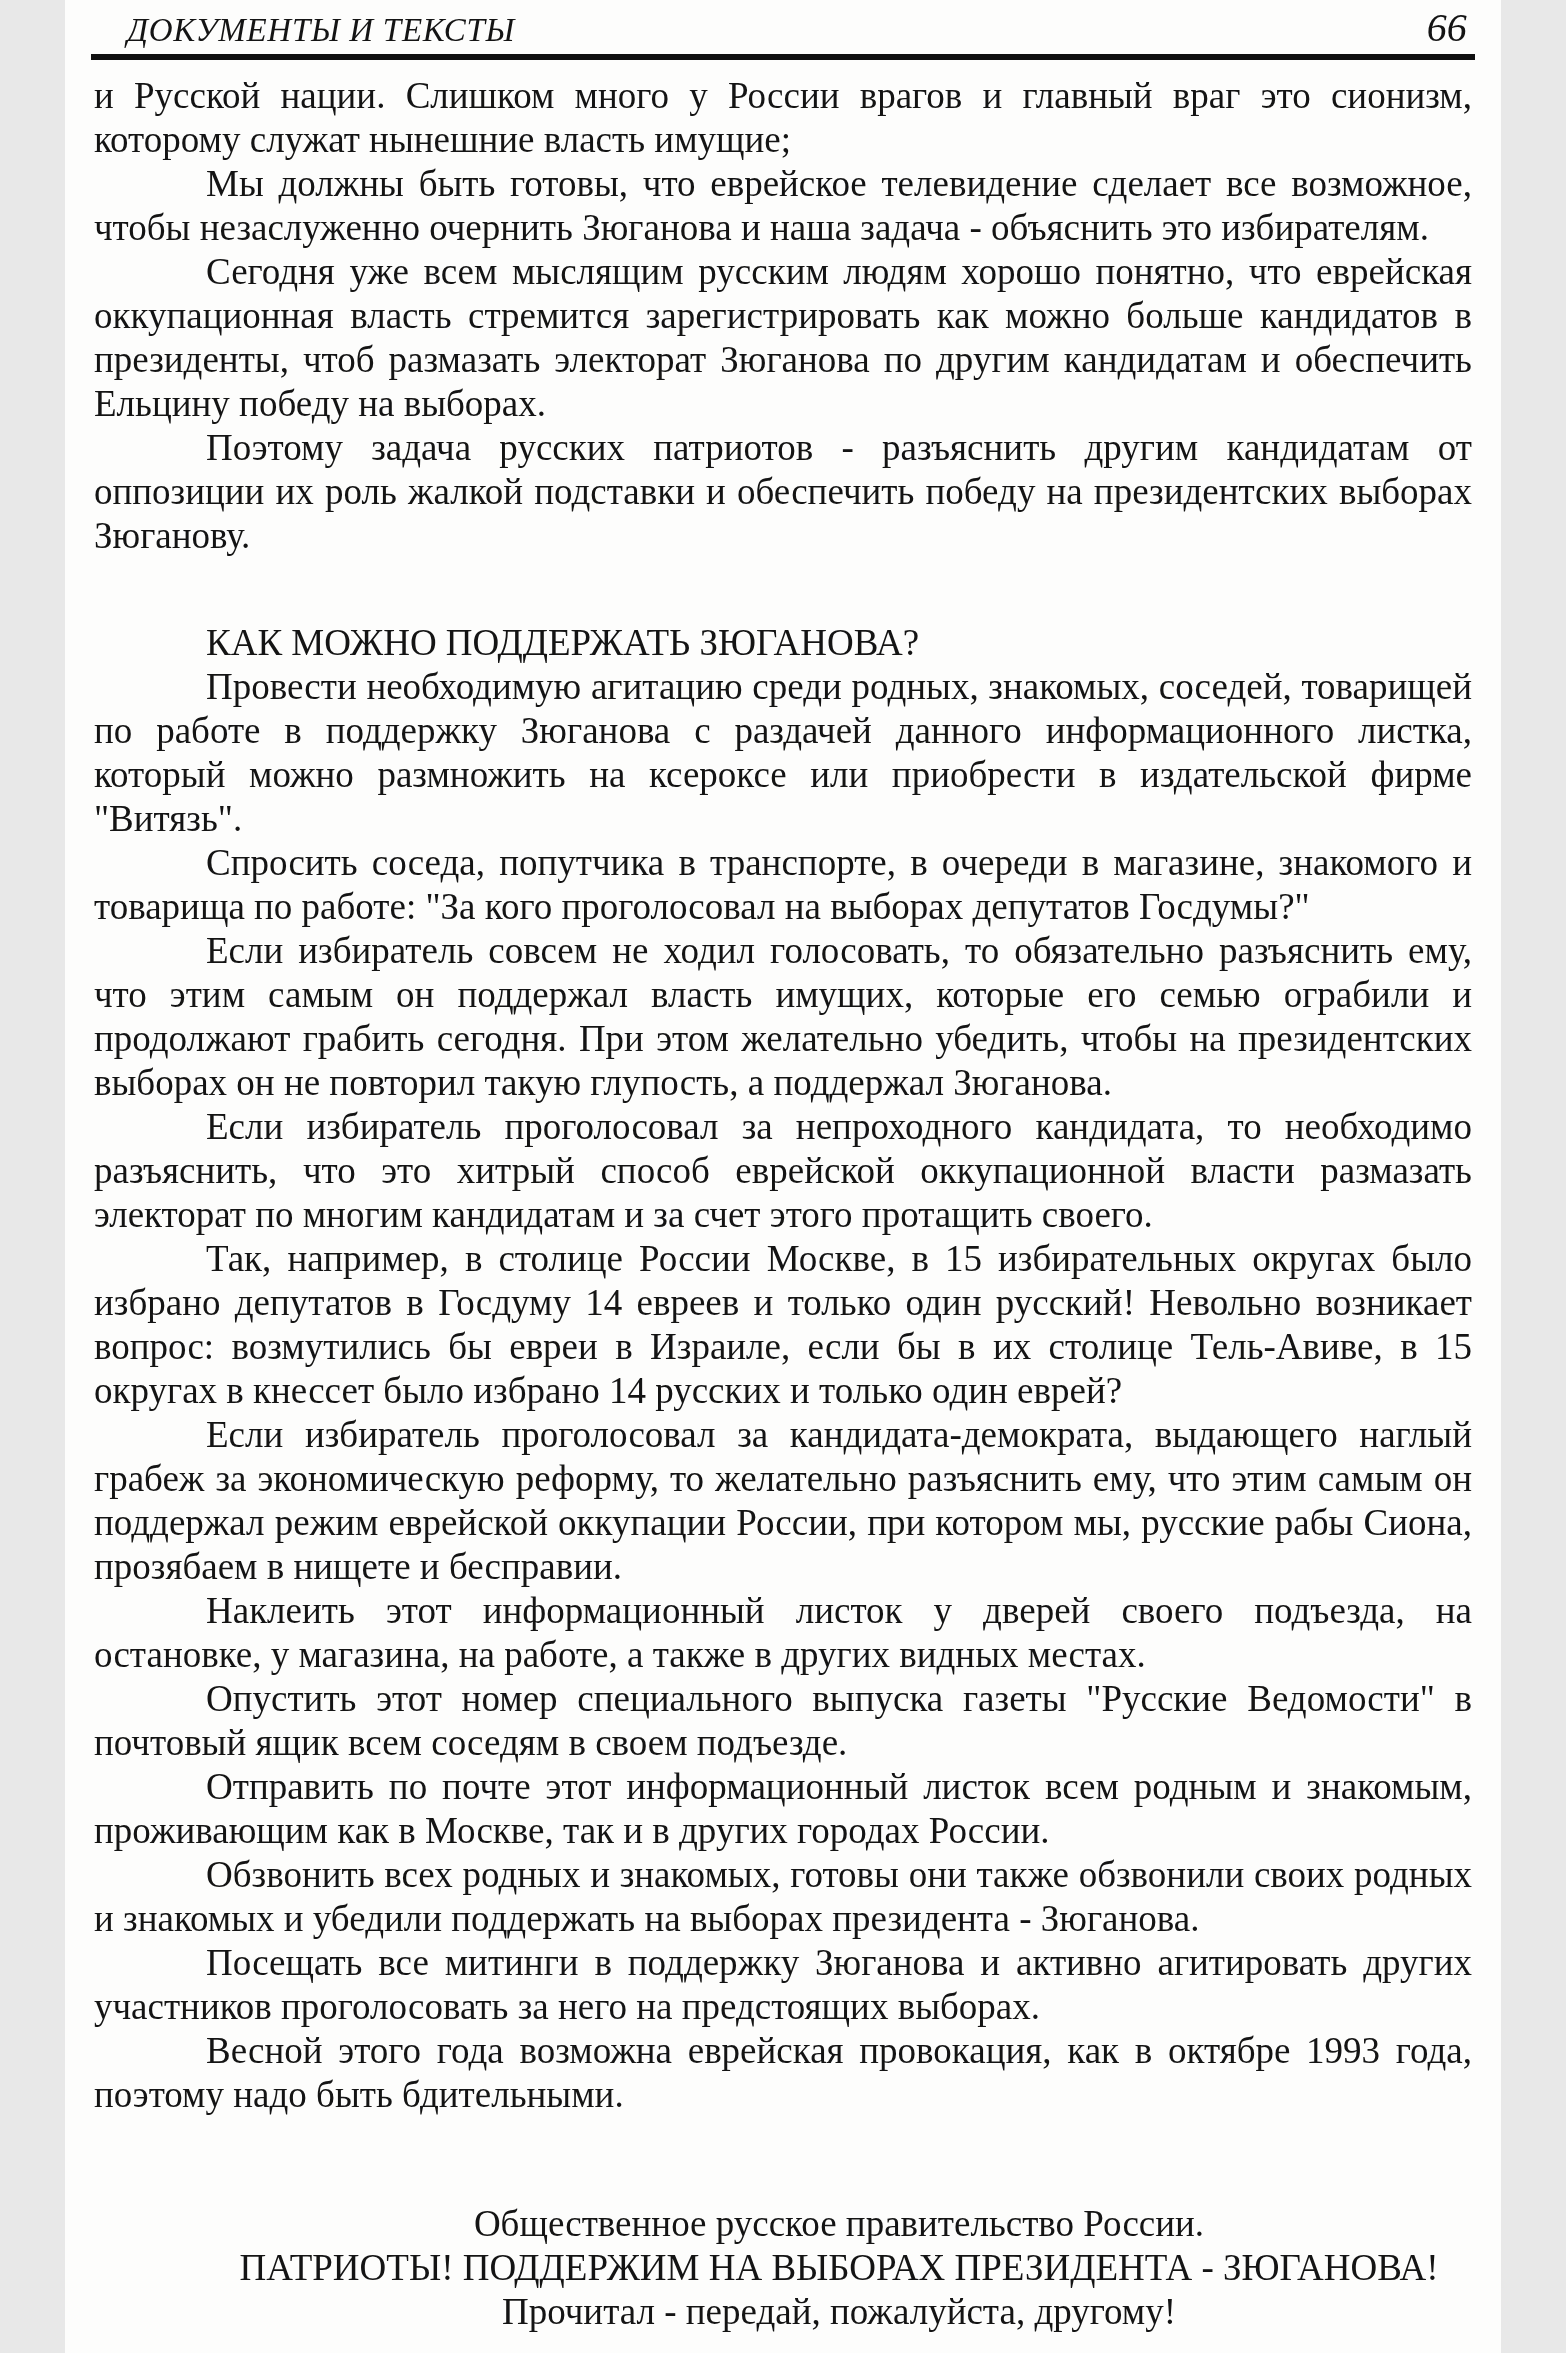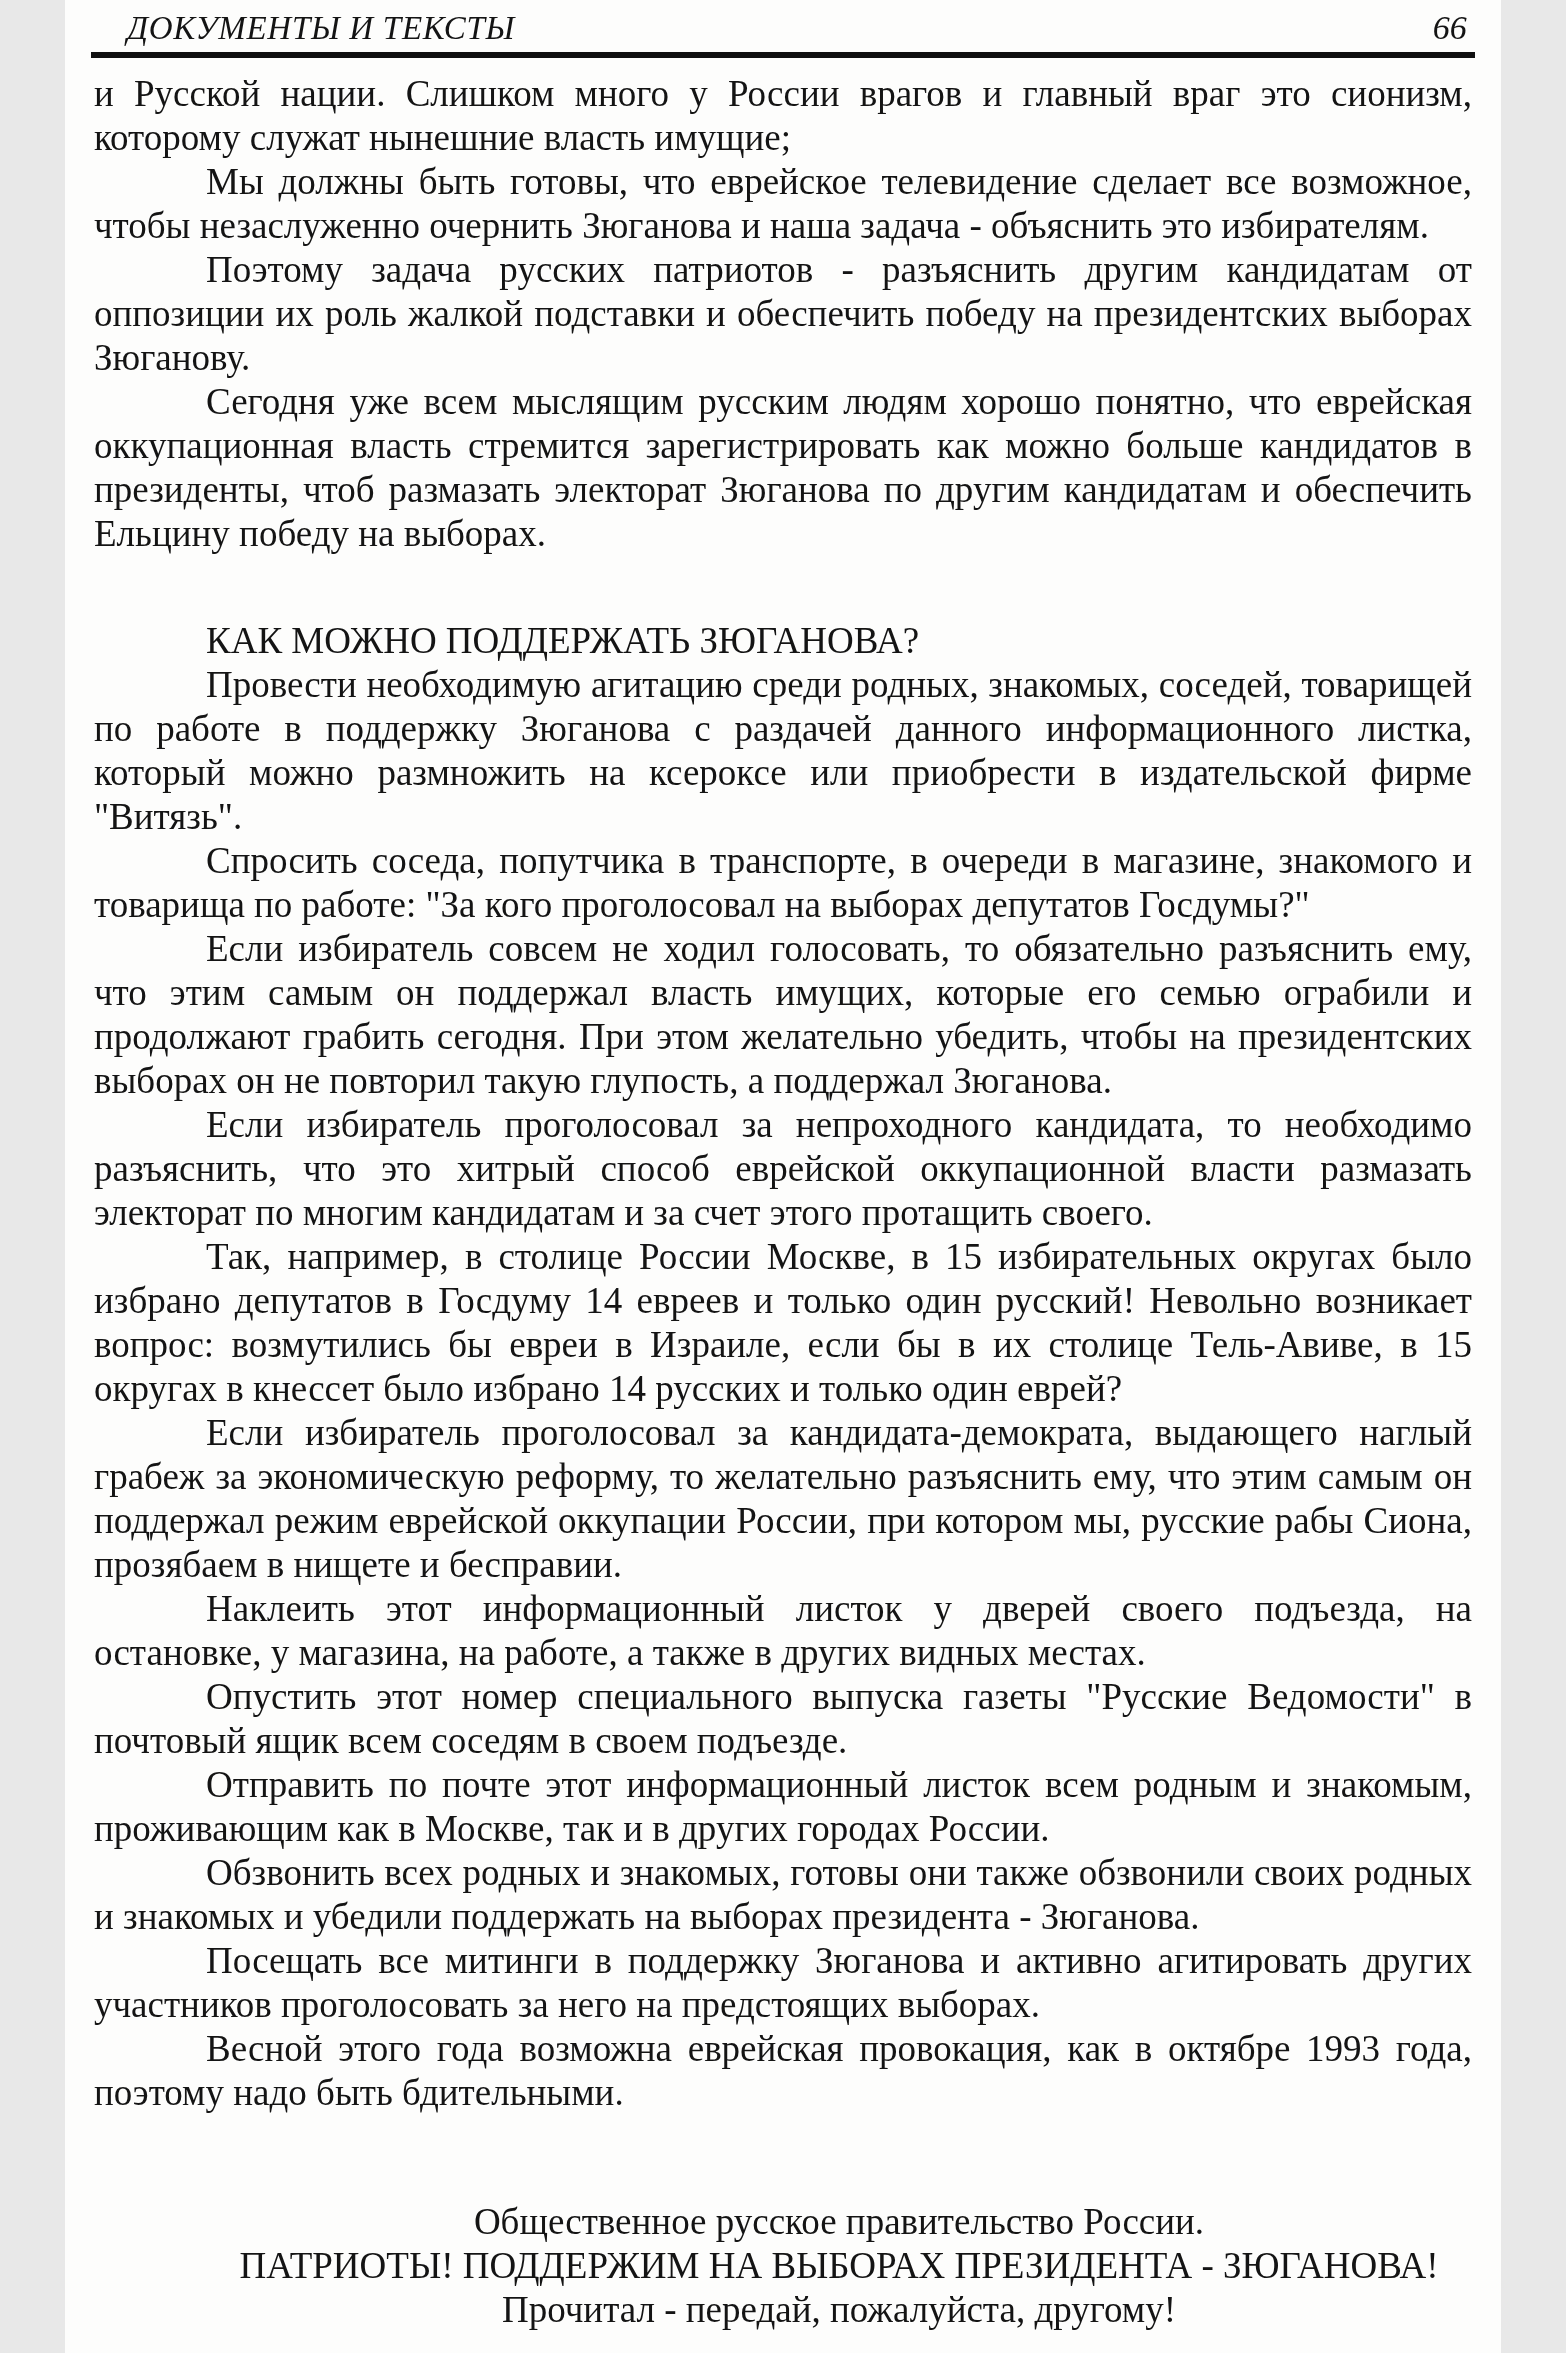--- a/index.html
+++ b/index.html
@@ -25,21 +25,21 @@
     align-items: baseline;
     font-style: italic;
     font-size: 33px;
     line-height: 40px;
     padding: 1.3px 5.2px 0 33px;
   }
   .running-head .head-title {
     letter-spacing: 0.7px;
   }
   .running-head .page-number {
-    font-size: 34px;
+    font-size: 40px;
   }
   .head-rule {
     height: 0;
     border: none;
     border-top: 6.5px solid #101010;
     margin: 3.9px -2.6px 14.4px -2.6px;
   }
   .body-text {
     font-size: 37px;
     line-height: 44px;
@@ -74,22 +74,22 @@
   <div class="running-head">
     <span class="head-title">ДОКУМЕНТЫ И ТЕКСТЫ</span>
     <span class="page-number">66</span>
   </div>
 
   <hr class="head-rule">
 
   <div class="body-text">
     <p class="flush">и Русской нации. Слишком много у России врагов и главный враг это сионизм, которому служат нынешние власть имущие;</p>
     <p>Мы должны быть готовы, что еврейское телевидение сделает все возможное, чтобы незаслуженно очернить Зюганова и наша задача - объяснить это избирателям.</p>
+    <p>Сегодня уже всем мыслящим русским людям хорошо понятно, что еврейская оккупационная власть стремится зарегистрировать как можно больше кандидатов в президенты, чтоб размазать электорат Зюганова по другим кандидатам и обеспечить Ельцину победу на выборах.</p>
     <p>Поэтому задача русских патриотов - разъяснить другим кандидатам от оппозиции их роль жалкой подставки и обеспечить победу на президентских выборах Зюганову.</p>
-    <p>Сегодня уже всем мыслящим русским людям хорошо понятно, что еврейская оккупационная власть стремится зарегистрировать как можно больше кандидатов в президенты, чтоб размазать электорат Зюганова по другим кандидатам и обеспечить Ельцину победу на выборах.</p>
 
     <p class="heading gap-before">КАК МОЖНО ПОДДЕРЖАТЬ ЗЮГАНОВА?</p>
 
     <p>Провести необходимую агитацию среди родных, знакомых, соседей, товарищей по работе в поддержку Зюганова с раздачей данного информационного листка, который можно размножить на ксероксе или приобрести в издательской фирме "Витязь".</p>
     <p>Спросить соседа, попутчика в транспорте, в очереди в магазине, знакомого и товарища по работе: "За кого проголосовал на выборах депутатов Госдумы?"</p>
     <p>Если избиратель совсем не ходил голосовать, то обязательно разъяснить ему, что этим самым он поддержал власть имущих, которые его семью ограбили и продолжают грабить сегодня. При этом желательно убедить, чтобы на президентских выборах он не повторил такую глупость, а поддержал Зюганова.</p>
     <p>Если избиратель проголосовал за непроходного кандидата, то необходимо разъяснить, что это хитрый способ еврейской оккупационной власти размазать электорат по многим кандидатам и за счет этого протащить своего.</p>
     <p>Так, например, в столице России Москве, в 15 избирательных округах было избрано депутатов в Госдуму 14 евреев и только один русский! Невольно возникает вопрос: возмутились бы евреи в Израиле, если бы в их столице Тель-Авиве, в 15 округах в кнессет было избрано 14 русских и только один еврей?</p>
     <p>Если избиратель проголосовал за кандидата-демократа, выдающего наглый грабеж за экономическую реформу, то желательно разъяснить ему, что этим самым он поддержал режим еврейской оккупации России, при котором мы, русские рабы Сиона, прозябаем в нищете и бесправии.</p>
     <p>Наклеить этот информационный листок у дверей своего подъезда, на остановке, у магазина, на работе, а также в других видных местах.</p>

